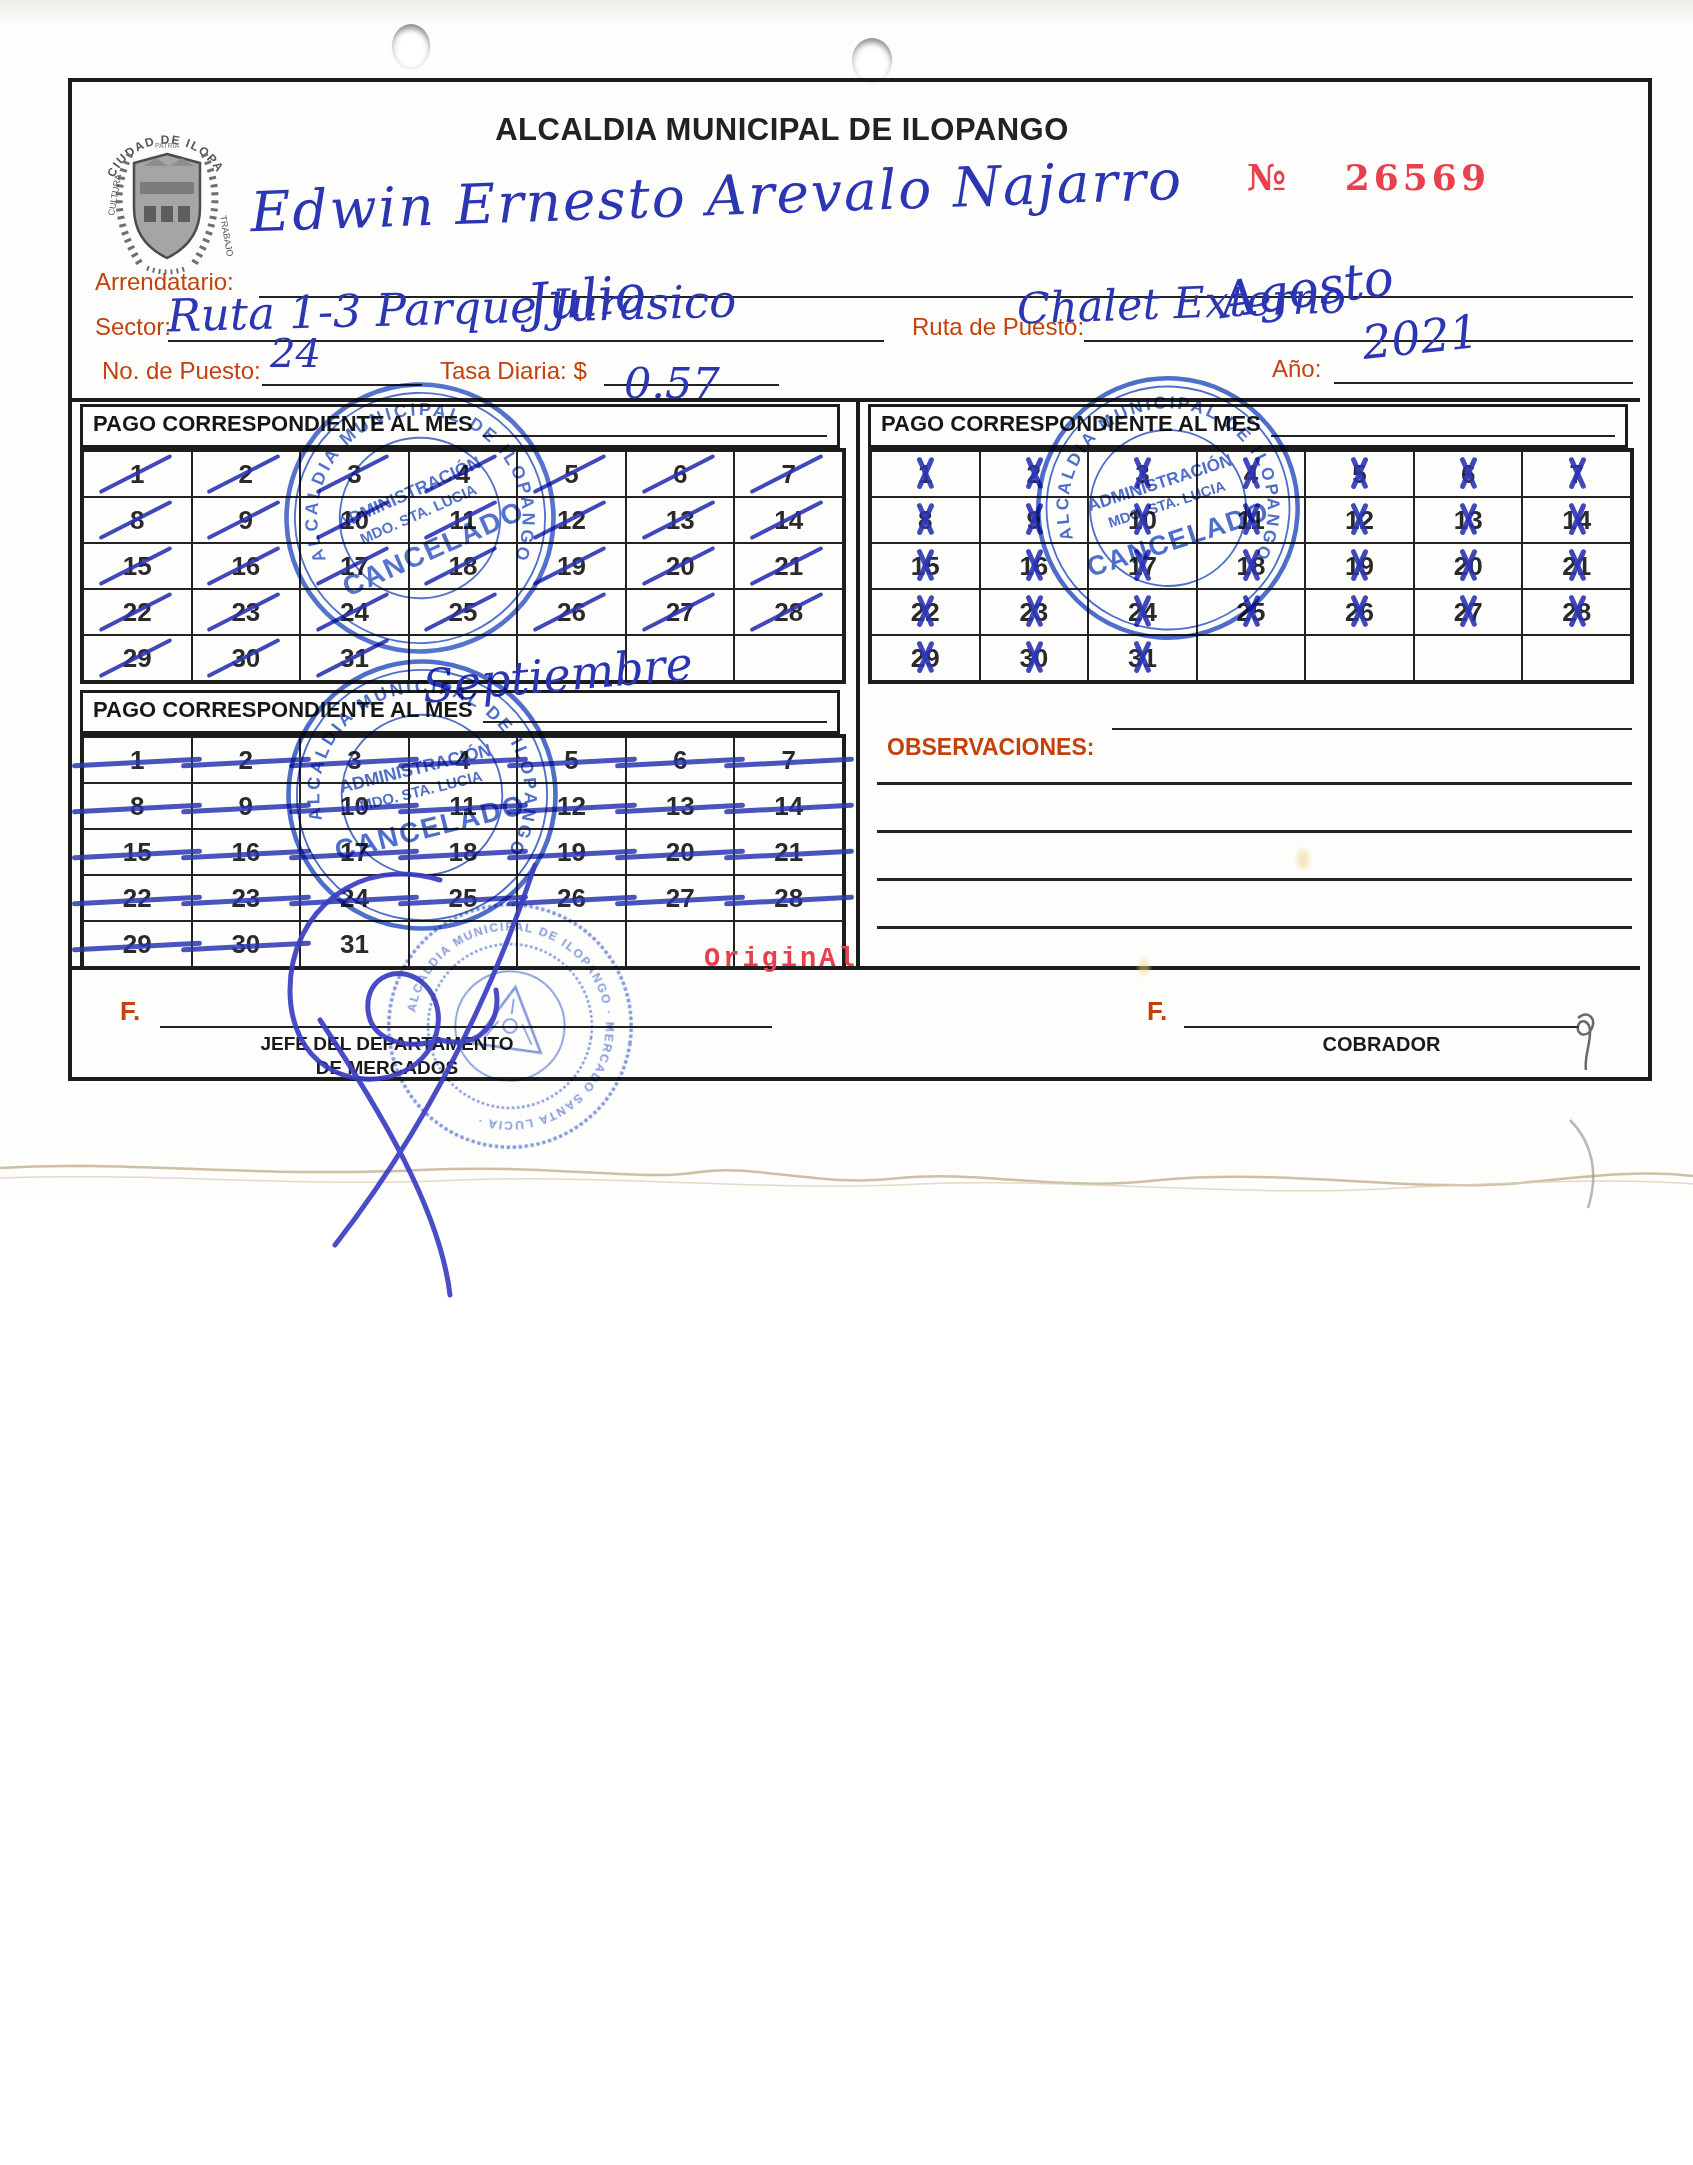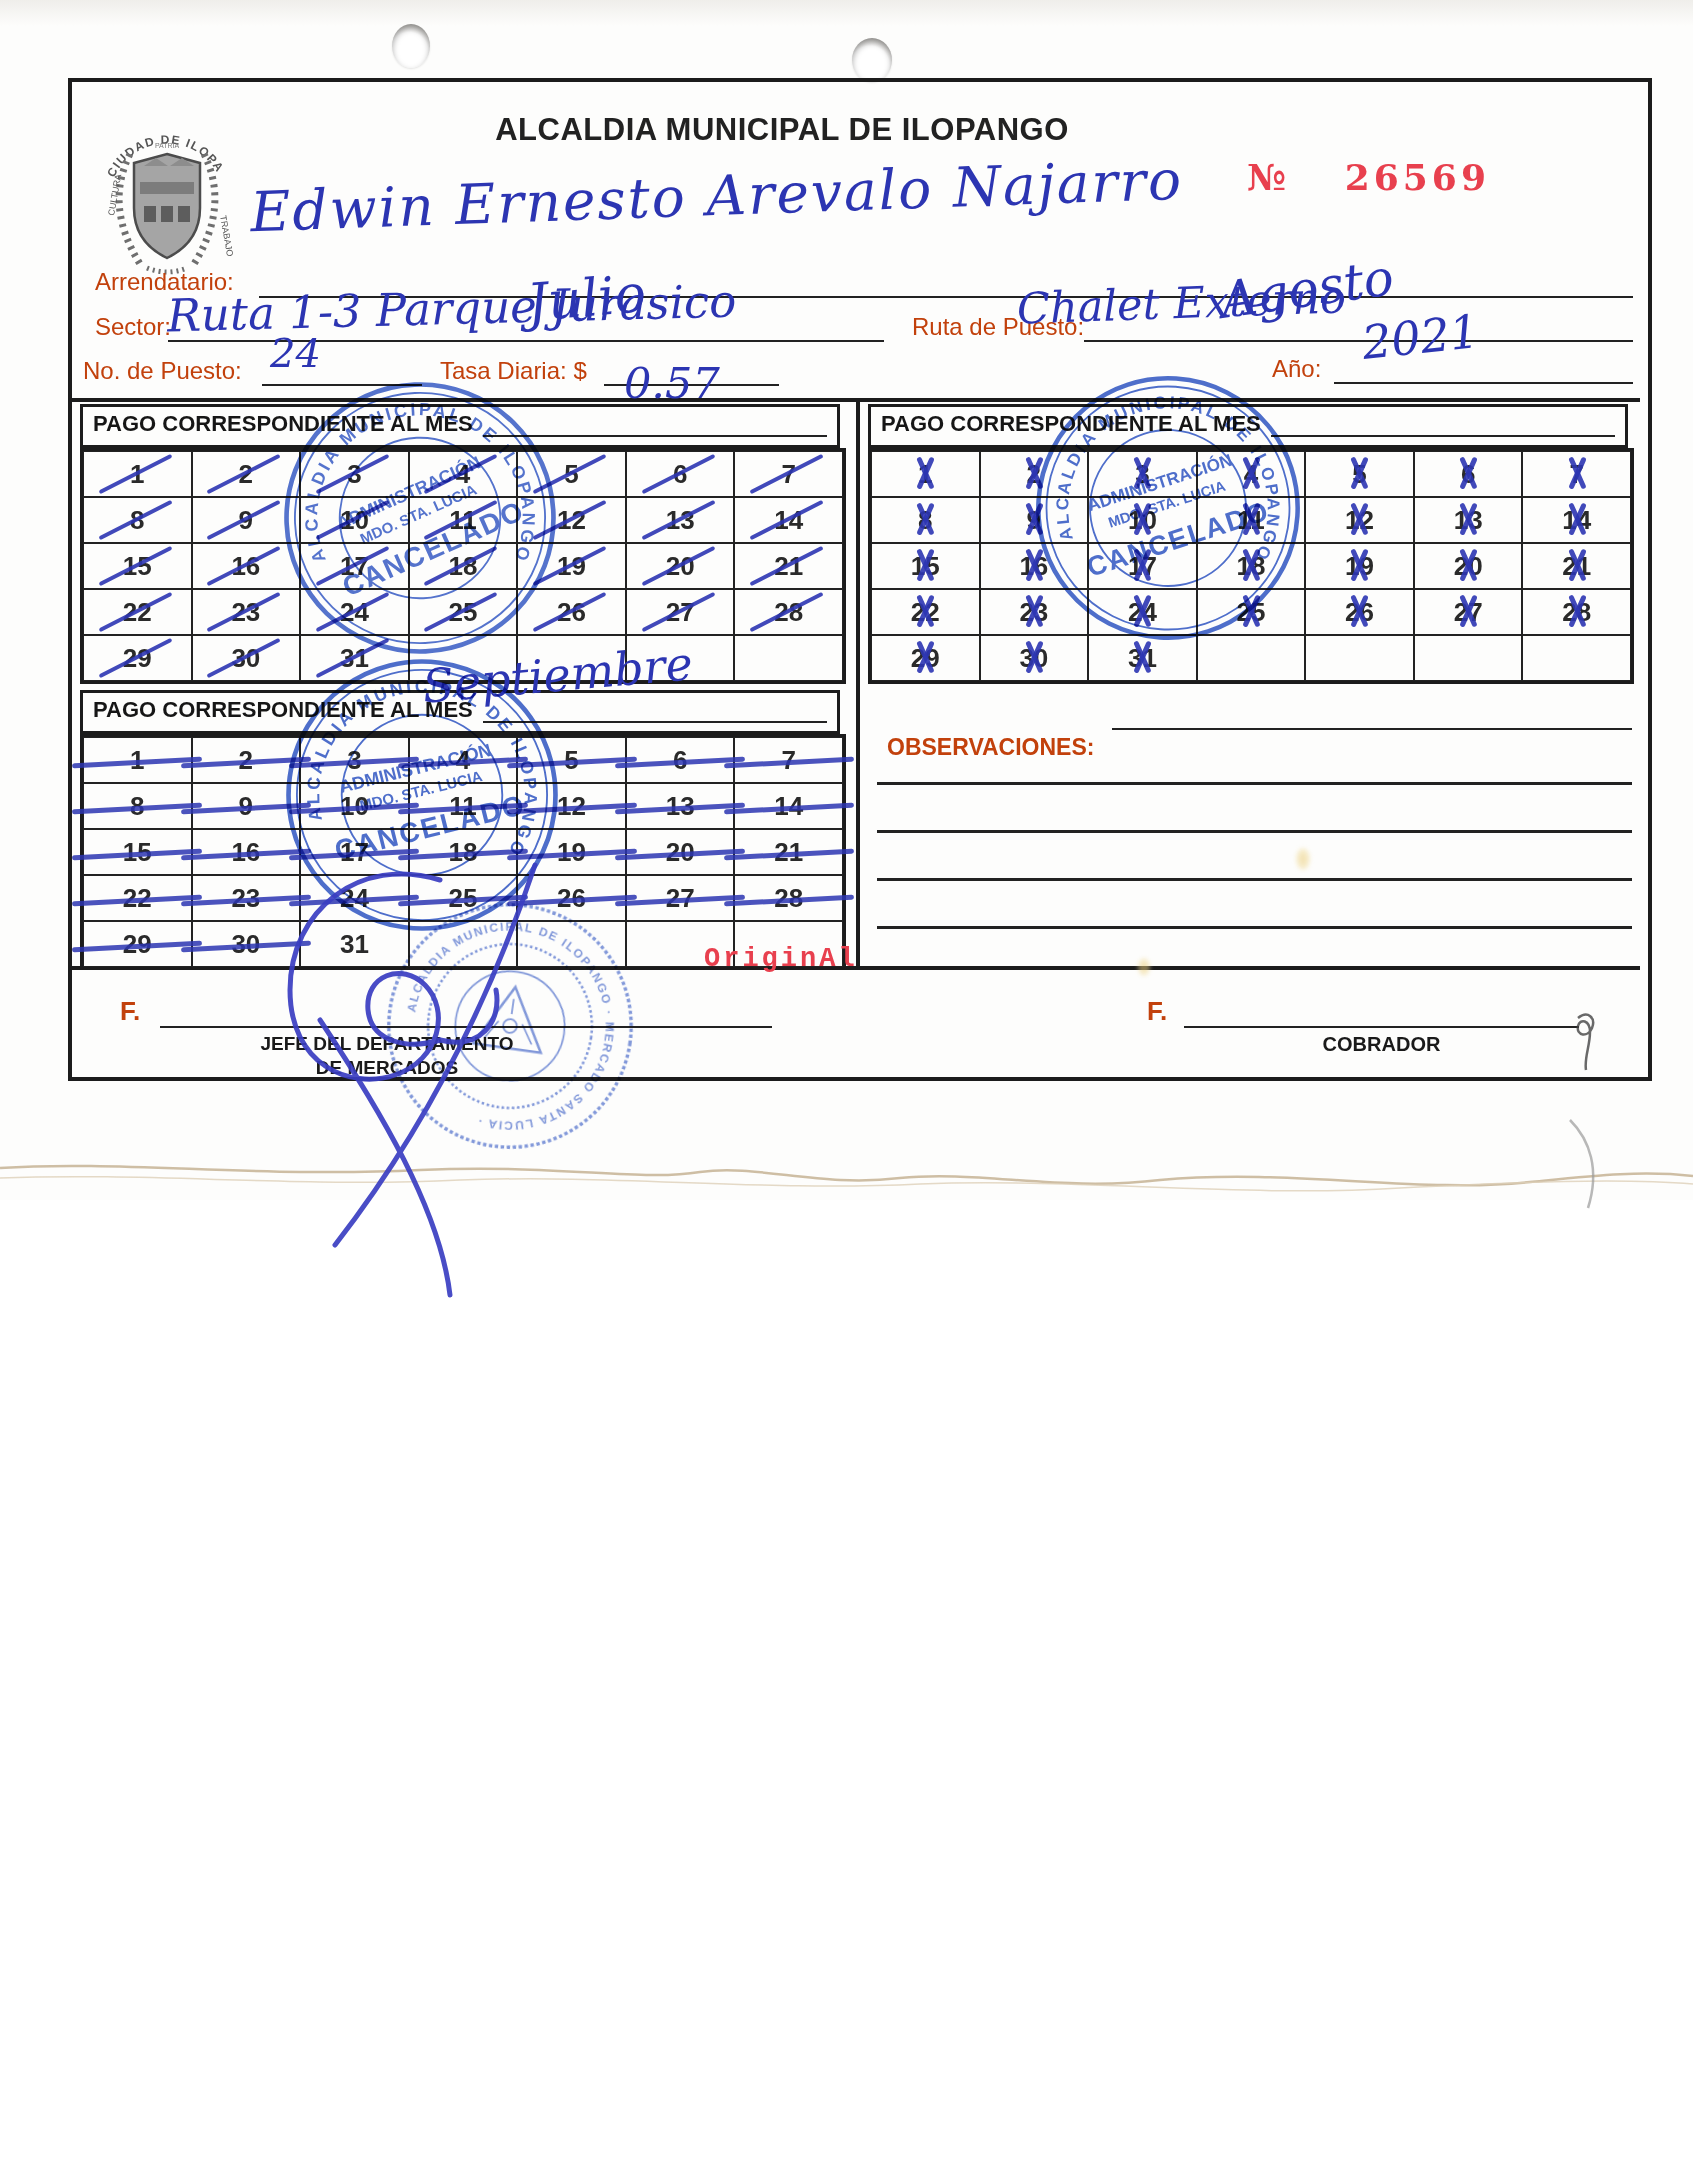--- a/index.html
+++ b/index.html
@@ -95,21 +95,21 @@
 
     <span class="lbl n" style="left:23px;top:186px;">Arrendatario:</span>
     <span class="uline" style="left:187px;top:214px;width:1374px;"></span>
 
     <span class="lbl n" style="left:23px;top:231px;">Sector:</span>
     <span class="uline" style="left:96px;top:258px;width:716px;"></span>
 
     <span class="lbl n" style="left:840px;top:231px;">Ruta de Puesto:</span>
     <span class="uline" style="left:1012px;top:258px;width:549px;"></span>
 
-    <span class="lbl n" style="left:11px;top:275px;">No. de Puesto:</span>
+    <span class="lbl n" style="left:30px;top:275px;">No. de Puesto:</span>
     <span class="uline" style="left:190px;top:302px;width:160px;"></span>
 
     <span class="lbl n" style="left:368px;top:275px;">Tasa Diaria: $</span>
     <span class="uline" style="left:532px;top:302px;width:175px;"></span>
 
     <span class="lbl n" style="left:1200px;top:273px;">Año:</span>
     <span class="uline" style="left:1262px;top:300px;width:299px;"></span>
 
     <span class="hand" style="left:178px;top:82px;font-size:55px;letter-spacing:2px;transform:rotate(-2deg);">Edwin Ernesto Arevalo Najarro</span>
     <span class="hand" style="left:95px;top:200px;font-size:45px;transform:rotate(-1.5deg);">Ruta 1-3 Parque Jurasico</span>

